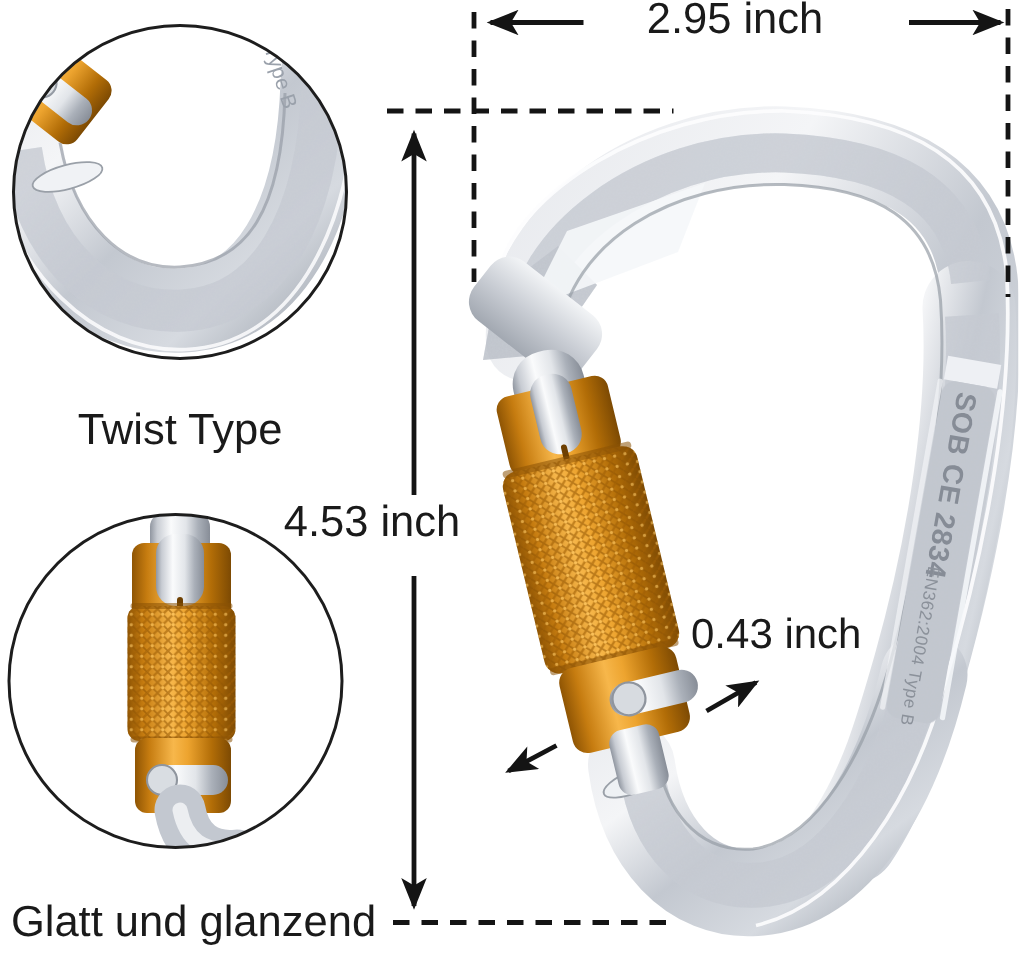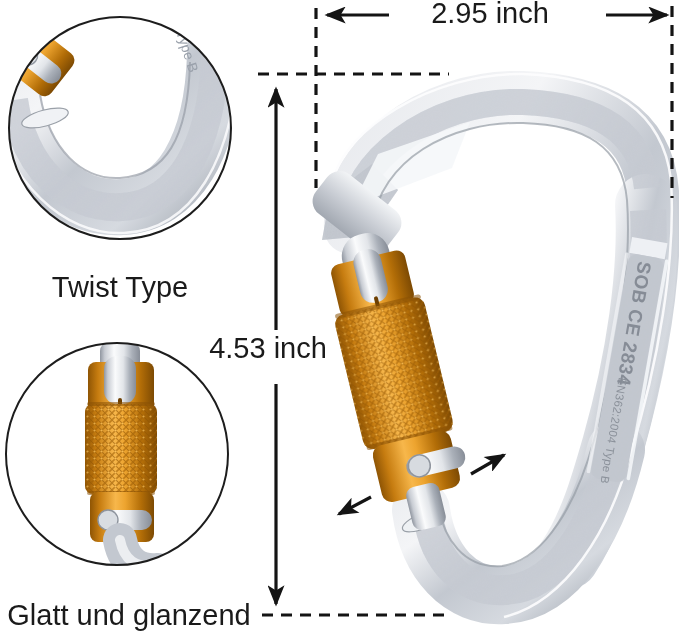--- a/index.html
+++ b/index.html
@@ -6,21 +6,21 @@
   #stage{
     position:relative;width:679px;height:640px;background:#ffffff;overflow:hidden;
     font-family:"Liberation Sans",sans-serif;
   }
   #stage svg{position:absolute;left:0;top:0;}
   .dim-label{
     position:absolute;color:#1a1a1a;text-align:center;white-space:nowrap;
     font-family:"Liberation Sans",sans-serif;line-height:1.12;font-weight:400;
   }
   #width-label {left:400px;top:-3px;width:180px;font-size:29px;}
-  #height-label{left:188px;top:332px;width:160px;font-size:29px;}
+  #height-label{left:168px;top:332px;width:160px;font-size:29px;}
   #gate-label  {left:455px;top:407px;width:125px;font-size:28px;}
   #inset1-label{left:20px; top:271px;width:200px;font-size:29px;}
   #inset2-label{left:-2px; top:599px;width:262px;font-size:29px;}
 </style>
 </head>
 <body>
 
 <div id="stage">
 
 <svg width="679" height="640" viewBox="0 0 679 640">
@@ -210,16 +210,17 @@
       <circle cx="108" cy="520" r="10" fill="#d9dde2" stroke="#8f959e" stroke-width="1.4"></circle>
       <path d="M 120,540 C 124,562 138,572 158,570" fill="none" stroke="#c3c8d0" stroke-width="34" stroke-linecap="round"></path>
       <path d="M 120,540 C 124,560 136,568 156,566" fill="none" stroke="#eceef1" stroke-width="10" stroke-linecap="round"></path>
     </g>
     <circle cx="117" cy="454" r="111" fill="none" stroke="#1d1d1d" stroke-width="2"></circle>
   </g>
 </svg>
 
 <div class="dim-label" id="width-label">2.95 inch</div>
 <div class="dim-label" id="height-label">4.53 inch</div>
+<div class="dim-label" id="gate-label">0.43 inch</div>
 <div class="dim-label" id="inset1-label">Twist Type</div>
 <div class="dim-label" id="inset2-label">Glatt und glanzend</div>
 
 </div>
 
 </body></html>

